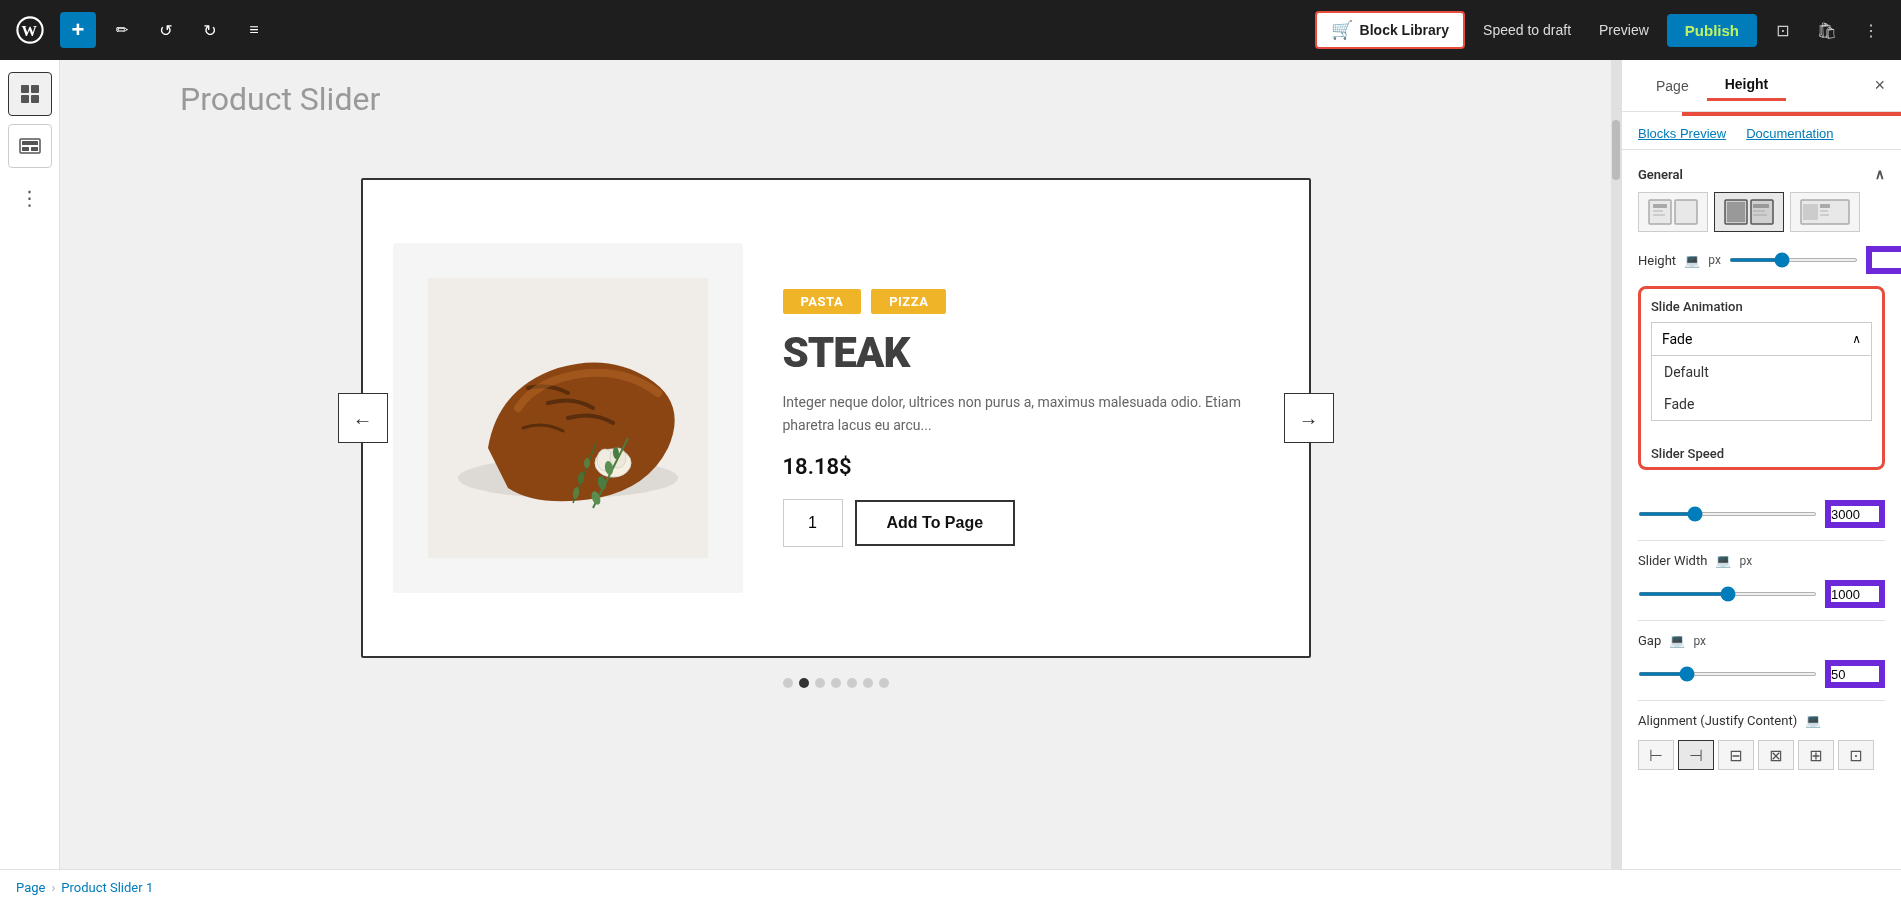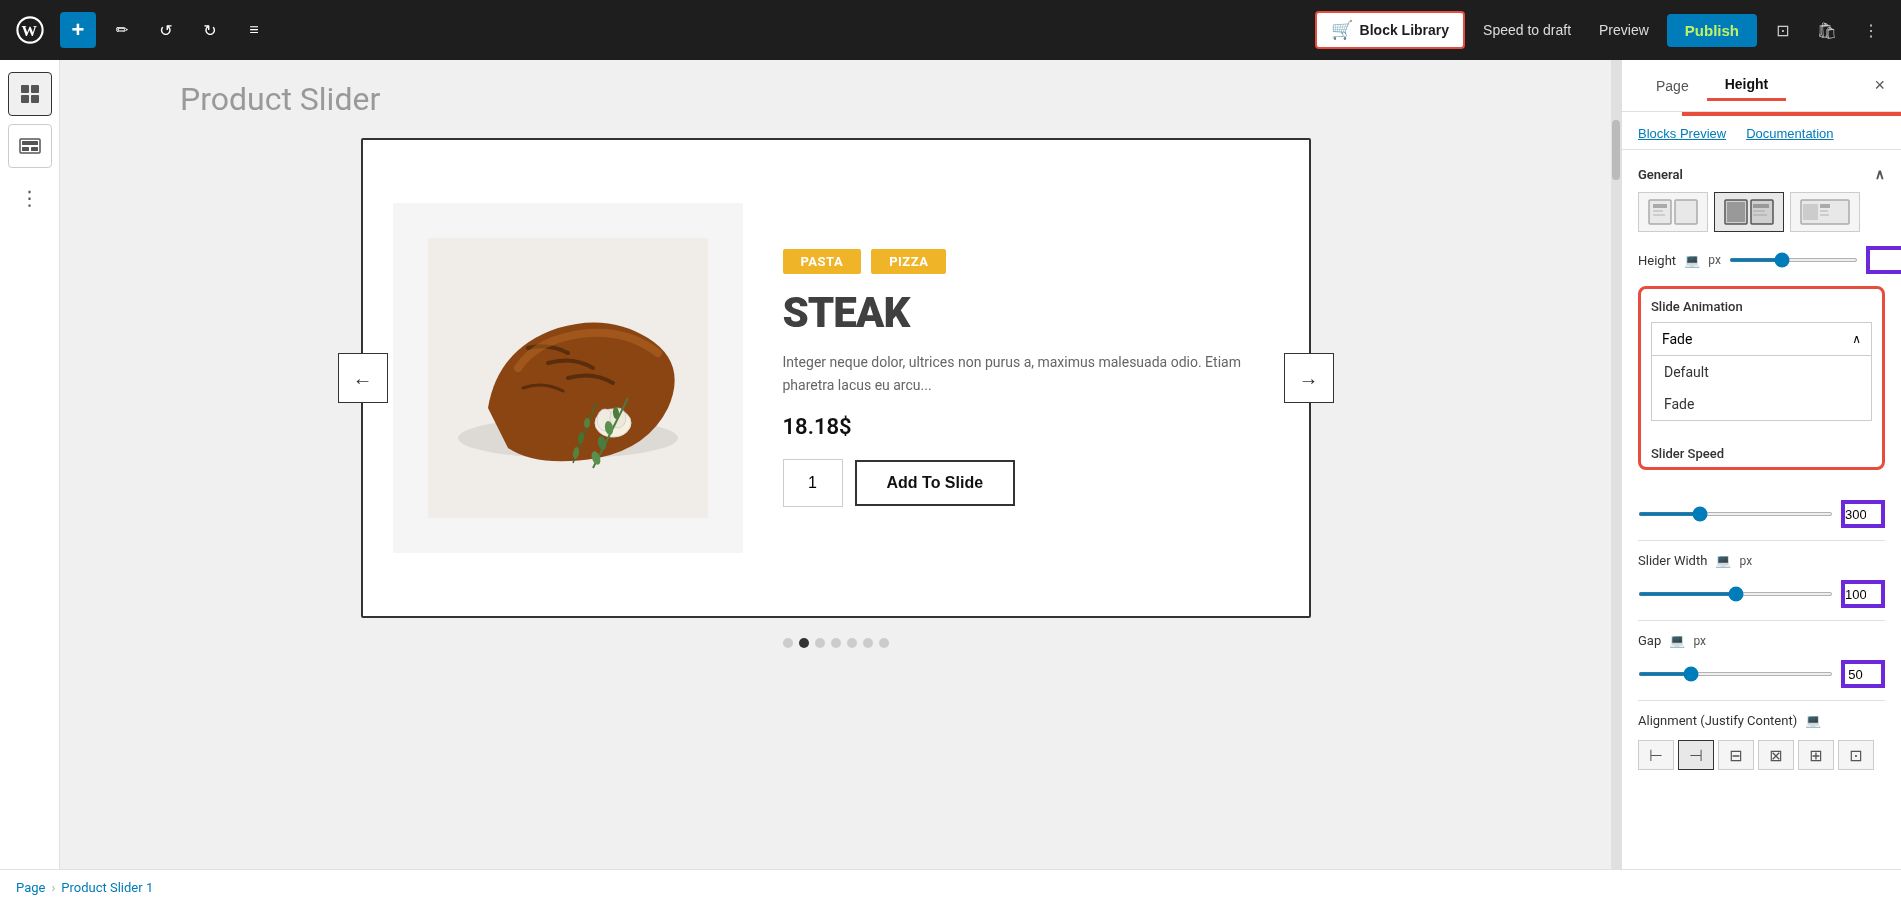--- a/index.html
+++ b/index.html
@@ -140,20 +140,21 @@
 
     
     .content-area {
       flex: 1;
       overflow-y: auto;
       background: #f0f0f1;
       padding: 20px;
       display: flex;
       flex-direction: column;
       align-items: center;
+      gap: 40px;
     }
     .page-title {
       font-size: 32px;
       color: #999;
       font-weight: 400;
       margin-bottom: 20px;
       align-self: flex-start;
       margin-left: 100px;
     }
 
@@ -397,24 +398,23 @@
     .unit-label {
       font-size: 12px;
       color: #555;
     }
     .range-slider {
       flex: 1;
       height: 4px;
       accent-color: #007cba;
     }
     .num-input {
-      width: 44px;
+      width: 60px;
       height: 28px;
-      border: 4px solid #6d28d9;
-      text-align: center;
+      border: 6px solid #6d28d9;
       font-size: 13px;
     }
 
     
     .slide-animation-section {
       border: 3px solid #e74c3c;
       border-radius: 8px;
       padding: 10px 10px 0;
       margin-bottom: 30px;
       background: #fff;
@@ -585,21 +585,21 @@
         <div class="slider-content">
           <div class="product-tags">
             <span class="product-tag">PASTA</span>
             <span class="product-tag">PIZZA</span>
           </div>
           <div class="product-name">STEAK</div>
           <div class="product-desc">Integer neque dolor, ultrices non purus a, maximus malesuada odio. Etiam pharetra lacus eu arcu...</div>
           <div class="product-price">18.18$</div>
           <div class="product-actions">
             <input type="text" class="qty-input" value="1" style="">
-            <button class="add-to-cart-btn">Add To Slide</button>
+            <button class="add-to-cart-btn">Add To Page</button>
           </div>
         </div>
 
         <button class="slider-next-btn">→</button>
       </div>
 
       <div class="slider-dots">
         <div class="dot"></div>
         <div class="dot active"></div>
         <div class="dot"></div>

